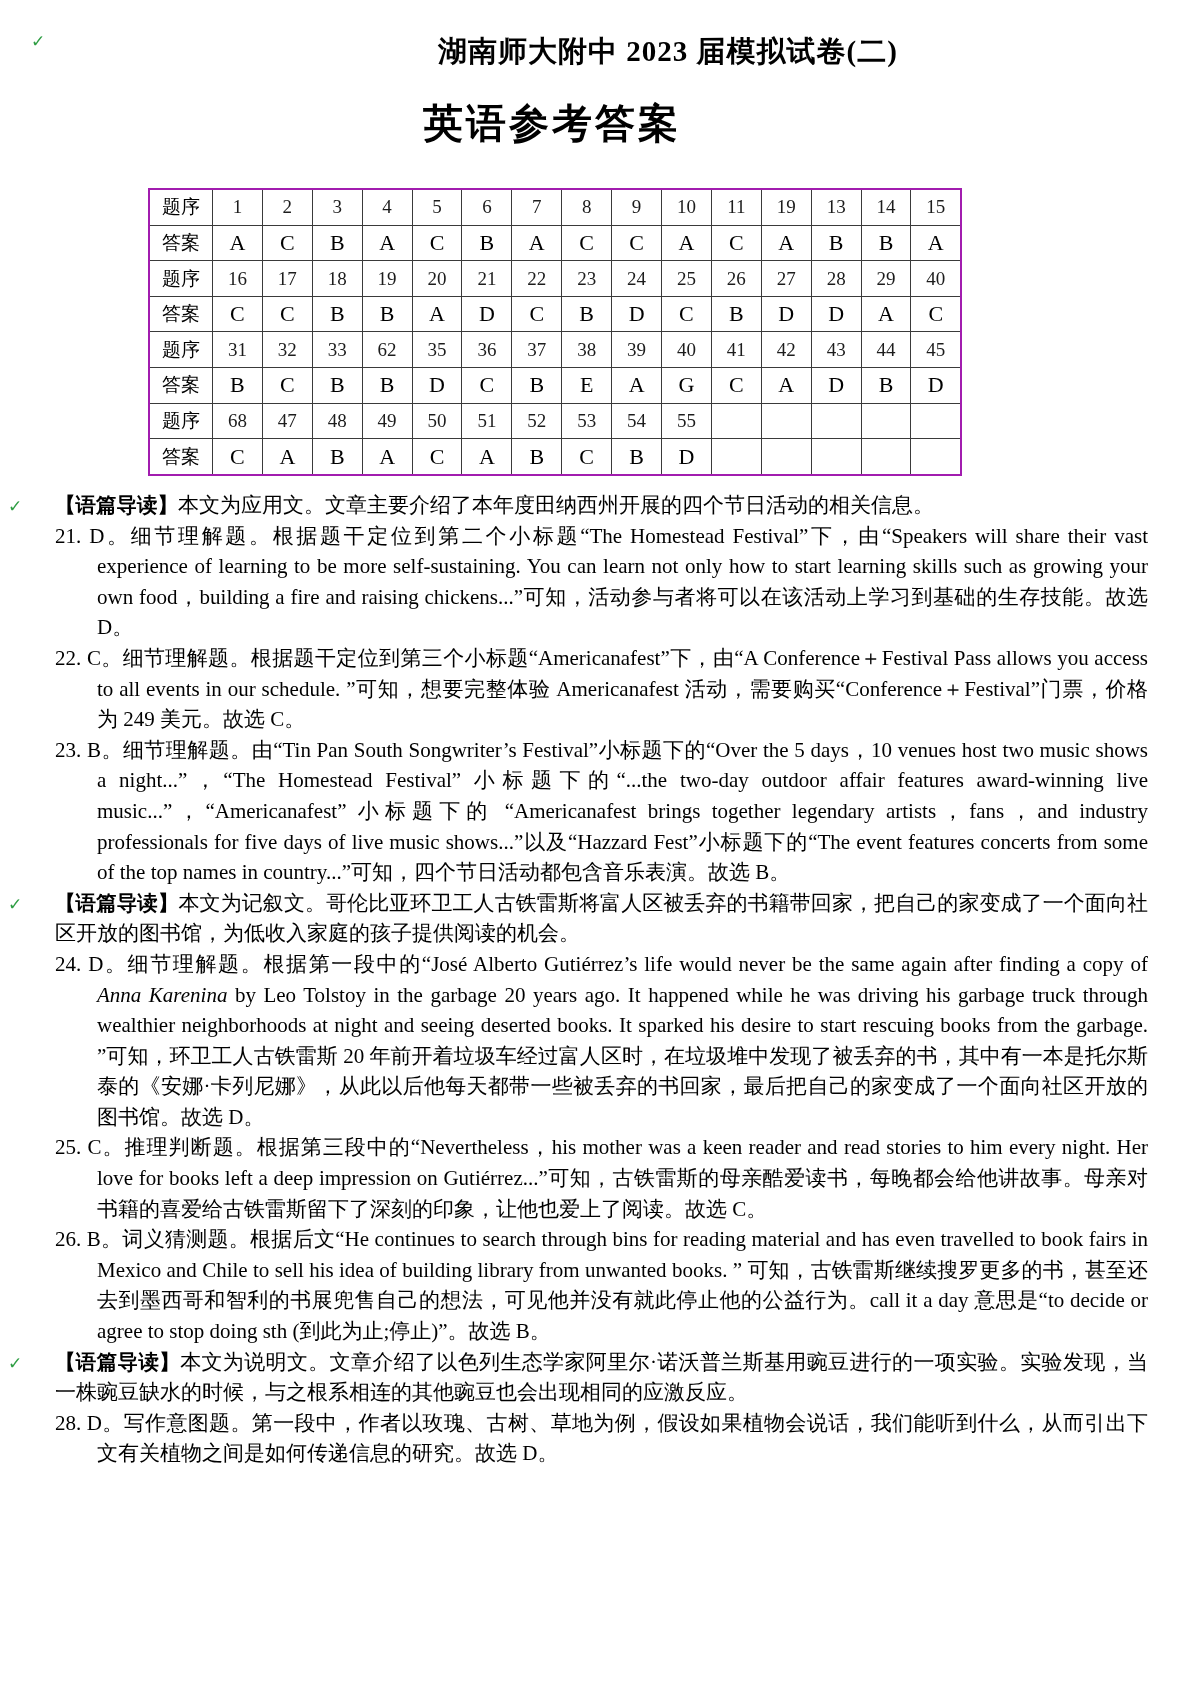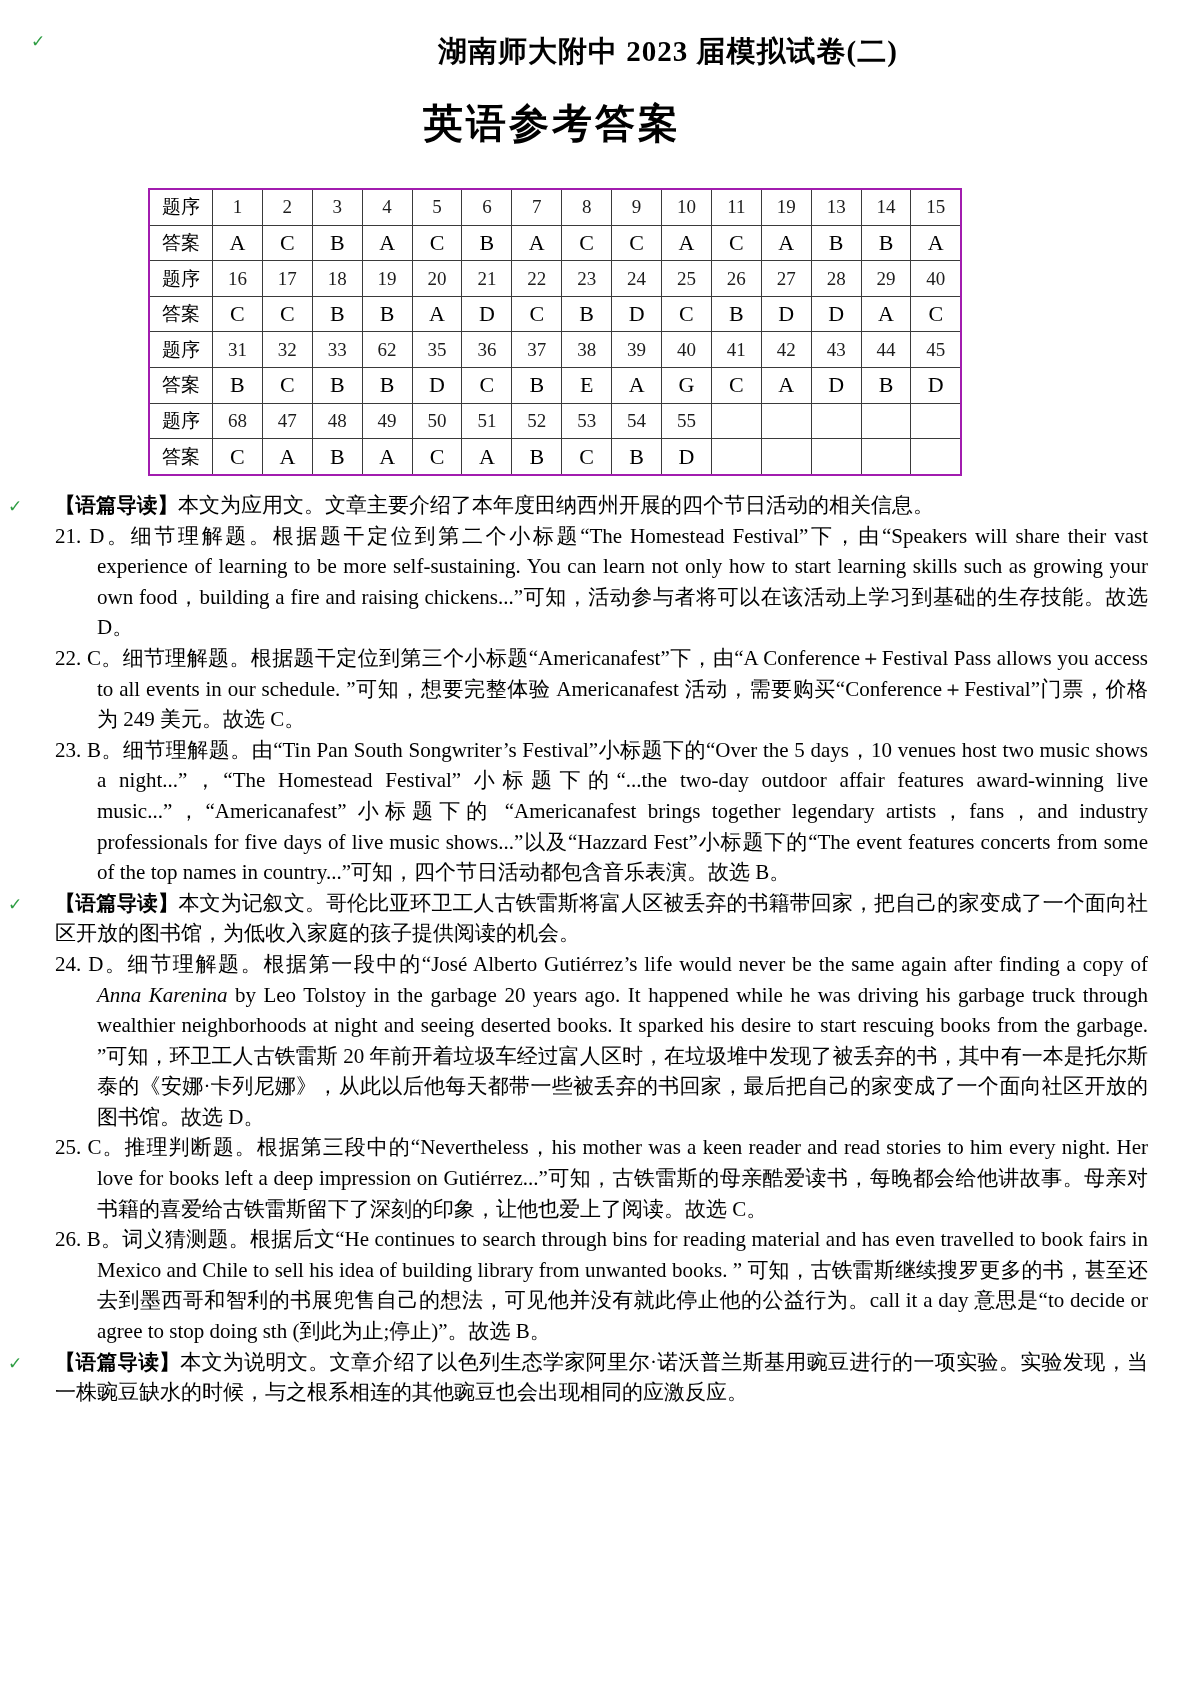--- a/index.html
+++ b/index.html
@@ -208,13 +208,14 @@
 <div class="explanations">
     <div class="para lead-para"><span class="green-mark">✓</span><span class="seg-lead">【语篇导读】</span><span>本文为应用文。文章主要介绍了本年度田纳西州开展的四个节日活动的相关信息。</span></div>
     <div class="para item"><span>21. </span><span>D。细节理解题。根据题干定位到第二个小标题“The Homestead Festival”下，由“Speakers will share their vast experience of learning to be more self-sustaining. You can learn not only how to start learning skills such as growing your own food，building a fire and raising chickens...”可知，活动参与者将可以在该活动上学习到基础的生存技能。故选 D。</span></div>
     <div class="para item"><span>22. </span><span>C。细节理解题。根据题干定位到第三个小标题“Americanafest”下，由“A Conference＋Festival Pass allows you access to all events in our schedule. ”可知，想要完整体验 Americanafest 活动，需要购买“Conference＋Festival”门票，价格为 249 美元。故选 C。</span></div>
     <div class="para item"><span>23. </span><span>B。细节理解题。由“Tin Pan South Songwriter’s Festival”小标题下的“Over the 5 days，10 venues host two music shows a night...”，“The Homestead Festival” 小标题下的“...the two-day outdoor affair features award-winning live music...”，“Americanafest” 小标题下的 “Americanafest brings together legendary artists，fans，and industry professionals for five days of live music shows...”以及“Hazzard Fest”小标题下的“The event features concerts from some of the top names in country...”可知，四个节日活动都包含音乐表演。故选 B。</span></div>
     <div class="para lead-para"><span class="green-mark">✓</span><span class="seg-lead">【语篇导读】</span><span>本文为记叙文。哥伦比亚环卫工人古铁雷斯将富人区被丢弃的书籍带回家，把自己的家变成了一个面向社区开放的图书馆，为低收入家庭的孩子提供阅读的机会。</span></div>
     <div class="para item"><span>24. </span><span>D。细节理解题。根据第一段中的“José Alberto Gutiérrez’s life would never be the same again after finding a copy of </span><span class="seg-italic">Anna Karenina</span><span> by Leo Tolstoy in the garbage 20 years ago. It happened while he was driving his garbage truck through wealthier neighborhoods at night and seeing deserted books. It sparked his desire to start rescuing books from the garbage. ”可知，环卫工人古铁雷斯 20 年前开着垃圾车经过富人区时，在垃圾堆中发现了被丢弃的书，其中有一本是托尔斯泰的《安娜·卡列尼娜》，从此以后他每天都带一些被丢弃的书回家，最后把自己的家变成了一个面向社区开放的图书馆。故选 D。</span></div>
     <div class="para item"><span>25. </span><span>C。推理判断题。根据第三段中的“Nevertheless，his mother was a keen reader and read stories to him every night. Her love for books left a deep impression on Gutiérrez...”可知，古铁雷斯的母亲酷爱读书，每晚都会给他讲故事。母亲对书籍的喜爱给古铁雷斯留下了深刻的印象，让他也爱上了阅读。故选 C。</span></div>
     <div class="para item"><span>26. </span><span>B。词义猜测题。根据后文“He continues to search through bins for reading material and has even travelled to book fairs in Mexico and Chile to sell his idea of building library from unwanted books. ” 可知，古铁雷斯继续搜罗更多的书，甚至还去到墨西哥和智利的书展兜售自己的想法，可见他并没有就此停止他的公益行为。call it a day 意思是“to decide or agree to stop doing sth (到此为止;停止)”。故选 B。</span></div>
     <div class="para lead-para"><span class="green-mark">✓</span><span class="seg-lead">【语篇导读】</span><span>本文为说明文。文章介绍了以色列生态学家阿里尔·诺沃普兰斯基用豌豆进行的一项实验。实验发现，当一株豌豆缺水的时候，与之根系相连的其他豌豆也会出现相同的应激反应。</span></div>
+    <div class="para item"><span>28. </span><span>D。写作意图题。第一段中，作者以玫瑰、古树、草地为例，假设如果植物会说话，我们能听到什么，从而引出下文有关植物之间是如何传递信息的研究。故选 D。</span></div>
   </div>
 
 </body></html>

